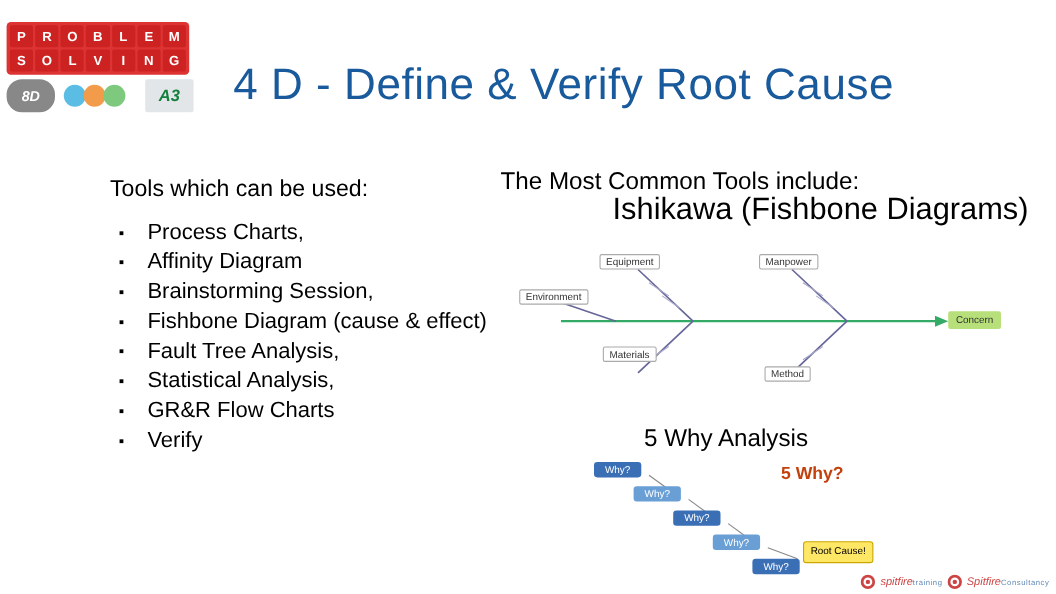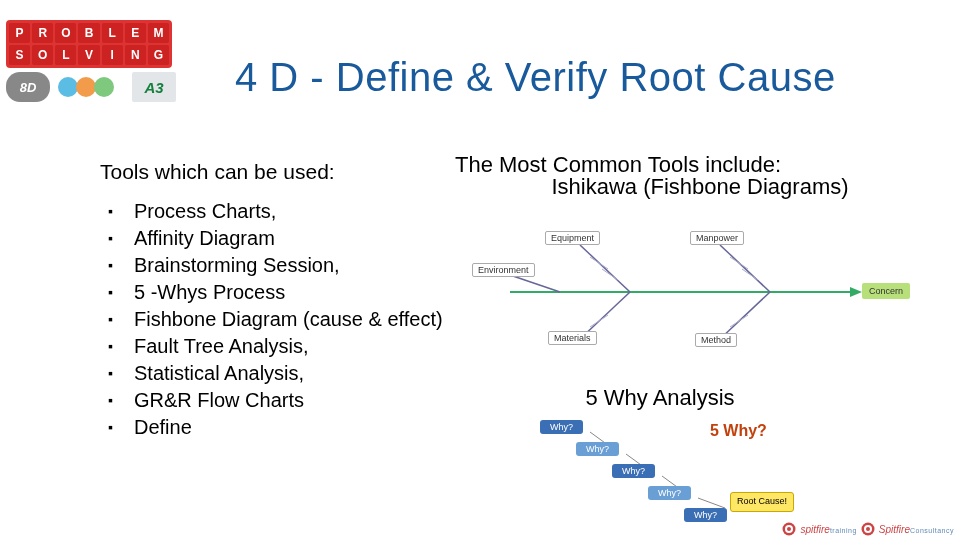--- a/index.html
+++ b/index.html
@@ -34,21 +34,21 @@
   .corner-logo .badge-a3 {
     width:44px; height:30px; background:#e2e6e9; color:#15803d; font-weight:bold;
     display:flex; align-items:center; justify-content:center; font-size:15px; font-style:italic; border-radius:2px;
   }
 
   .swoosh {
     position:absolute; left:0; top:0; width:960px; height:150px; z-index:-1;
   }
 
   .title {
-    position:absolute; left:235px; top:55px; font-size:40px; font-weight:300;
+    position:absolute; left:212px; top:55px; font-size:40px; font-weight:300;
     color:#195a9c; letter-spacing:0.5px;
   }
 
   .left-col {
     position:absolute; left:100px; top:160px; width:370px;
   }
   .tools-lead { font-size:21px; color:#000; margin-bottom:14px; }
 
   ul.tools { list-style:none; padding-left:30px; }
   ul.tools li {
@@ -58,21 +58,21 @@
     content:"▪"; position:absolute; left:-22px; color:#000; font-size:14px; top:4px;
   }
 
   .right-col {
     position:absolute; left:455px; top:152px; width:480px;
   }
   .common-title {
     font-size:22px; text-align:left; line-height:1.15;
   }
   .common-sub {
-    font-size:22px; text-align:center; margin-top:-2px; line-height:1.1;
+    font-size:28px; text-align:right; margin-top:-2px; line-height:1.1;
     padding-left: 10px;
   }
 
   
   .fishbone {
     position:absolute; left:490px; top:235px; width:420px; height:115px;text-align:right;
   }
   .fishbone svg { width:100%; height:100%; }
   .fb-label {
     position:absolute; font-size:9px; color:#333; border:1px solid #aaa; padding:1px 5px;
@@ -155,26 +155,25 @@
   </div>
 
   <div class="title">4 D - Define &amp; Verify Root Cause</div>
 
   <div class="left-col">
     <div class="tools-lead">Tools which can be used:</div>
     <ul class="tools">
       <li>Process Charts,</li>
       <li>Affinity Diagram</li>
       <li>Brainstorming Session,</li>
-      <li>5 -Whys Process</li>
       <li>Fishbone Diagram (cause &amp; effect)</li>
       <li>Fault Tree Analysis,</li>
       <li>Statistical Analysis,</li>
       <li>GR&amp;R Flow Charts</li>
-      <li>Define</li>
+      <li>Verify</li>
     </ul>
   </div>
 
   <div class="right-col">
     <div class="common-title">The Most Common Tools include:</div>
     <div class="common-sub">Ishikawa (Fishbone Diagrams)</div>
   </div>
 
   <div class="fishbone">
     <svg viewBox="0 0 420 115">
@@ -192,21 +191,21 @@
       <line x1="100" y1="22" x2="118" y2="34" stroke="#aac" stroke-width="1"></line>
       <line x1="112" y1="34" x2="128" y2="45" stroke="#aac" stroke-width="1"></line>
       <line x1="240" y1="22" x2="258" y2="34" stroke="#aac" stroke-width="1"></line>
       <line x1="252" y1="34" x2="268" y2="45" stroke="#aac" stroke-width="1"></line>
       <line x1="100" y1="92" x2="118" y2="80" stroke="#aac" stroke-width="1"></line>
       <line x1="240" y1="92" x2="258" y2="80" stroke="#aac" stroke-width="1"></line>
     </svg>
     <div class="fb-label" style="left:55px; top:-4px;">Equipment</div>
     <div class="fb-label" style="left:200px; top:-4px;">Manpower</div>
     <div class="fb-label" style="left:-18px; top:28px;">Environment</div>
-    <div class="fb-label" style="left:58px; top:96px;">Materials</div>
+    <div class="fb-label" style="left:58px; top:80px;">Materials</div>
     <div class="fb-label" style="left:205px; top:98px;">Method</div>
     <div class="fb-concern" style="left:372px; top:48px;">Concern</div>
   </div>
 
   <div class="five-why-title">5 Why Analysis</div>
 
   <div class="fivewhy">
     <svg viewBox="0 0 340 110">
       <line x1="50" y1="12" x2="72" y2="28" stroke="#888" stroke-width="1"></line>
       <line x1="86" y1="34" x2="108" y2="50" stroke="#888" stroke-width="1"></line>

